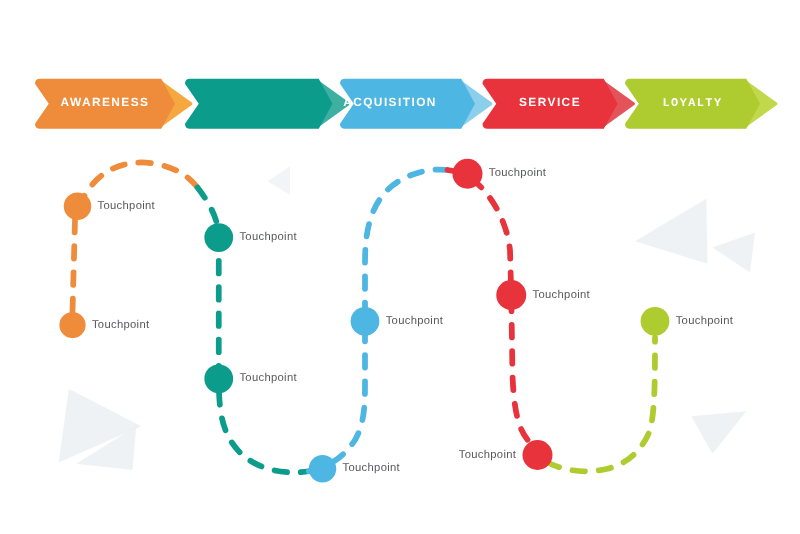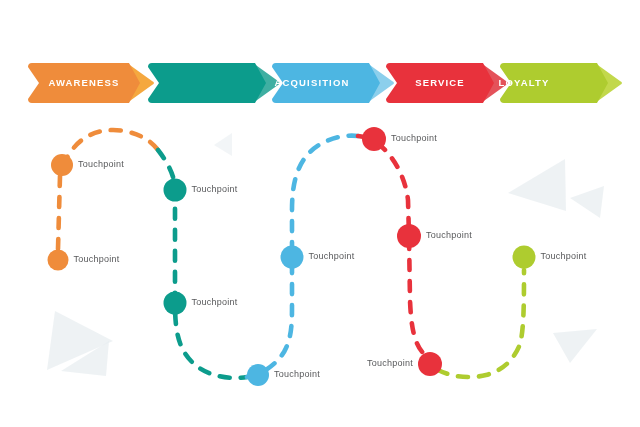--- a/index.html
+++ b/index.html
@@ -96,21 +96,21 @@
           <path d="M4,0 L97,0 L108,20 L97,40 L4,40 Q0,40 0,36 L11,20 L0,4 Q0,0 4,0 Z" fill="#E8323C"></path>
         </svg>
       </div>
       <div class="stage-label" style="left: 397px; width: 86px;">SERVICE</div>
       <div class="stage-chevron" style="left: 500px;">
         <svg width="124" height="40" viewBox="0 0 124 40">
           <path d="M95,0 L120,18 Q124,20 120,22 L95,40 L106,20 Z" fill="#C2D84B"></path>
           <path d="M4,0 L97,0 L108,20 L97,40 L4,40 Q0,40 0,36 L11,20 L0,4 Q0,0 4,0 Z" fill="#AECC2F"></path>
         </svg>
       </div>
-      <div class="stage-label" style="left: 481px; width: 86px;">LOYALTY</div>
+      <div class="stage-label" style="left: 511px; width: 86px; font-family: Liberation Mono, monospace;">LOYALTY</div>
     </div>
 
   <div id="label-layer">
       <div class="tp-label" style="color: rgb(88, 89, 91); top: 160px; left: 78px;">Touchpoint</div>
       <div class="tp-label" style="color: rgb(88, 89, 91); top: 255px; left: 73.5px;">Touchpoint</div>
       <div class="tp-label" style="color: rgb(88, 89, 91); top: 185px; left: 191.5px;">Touchpoint</div>
       <div class="tp-label" style="color: rgb(88, 89, 91); top: 298px; left: 191.5px;">Touchpoint</div>
       <div class="tp-label" style="color: rgb(88, 89, 91); top: 370px; left: 274px;">Touchpoint</div>
       <div class="tp-label" style="color: rgb(88, 89, 91); top: 252px; left: 308.5px;">Touchpoint</div>
       <div class="tp-label" style="color: rgb(88, 89, 91); top: 134px; left: 391px;">Touchpoint</div>

